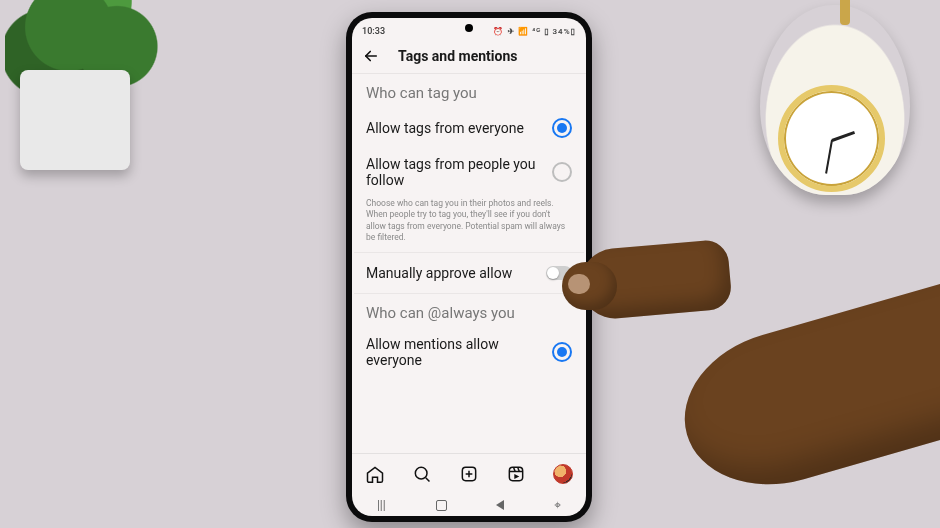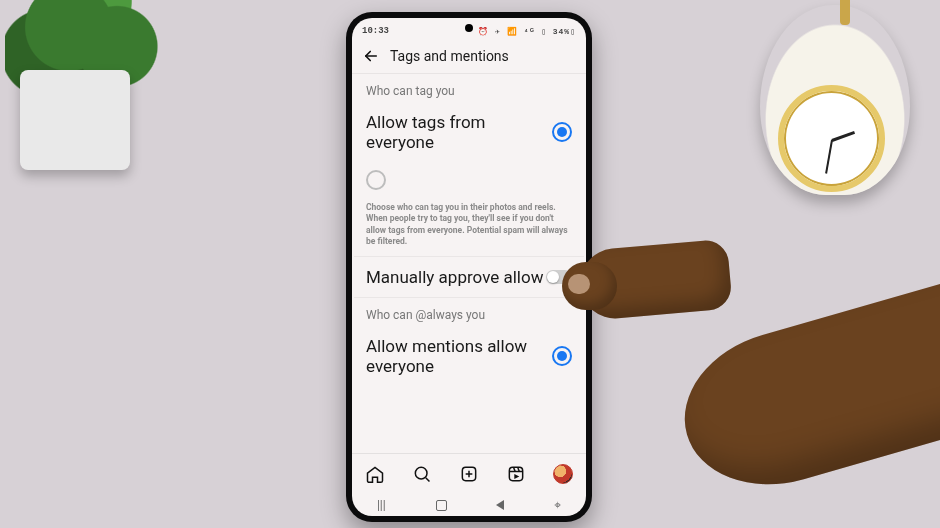--- a/index.html
+++ b/index.html
@@ -61,49 +61,49 @@
     position:relative;
     display:flex;flex-direction:column;
     color:#1a1a1a;
   }
   .camera{
     position:absolute;left:50%;top:6px;width:8px;height:8px;margin-left:-4px;
     background:#000;border-radius:50%;z-index:5;
   }
   .statusbar{
     height:20px;display:flex;align-items:center;justify-content:space-between;
-    padding:3px 10px 0;font-size:9px;color:#444;font-weight:600;font-family:Liberation Mono, monospace;
+    padding:3px 10px 0;font-size:9px;color:#444;font-weight:600;
   }
   .statusbar .sicons{letter-spacing:1px;font-size:8px;}
   .appheader{
     display:flex;align-items:center;gap:10px;
     padding:6px 10px 8px;
     border-bottom:1px solid rgba(0,0,0,.06);
   }
   .back-arrow svg{width:18px;height:18px;display:block;}
-  .title{font-size:14px;font-weight:400;}
+  .title{font-size:14px;font-weight:700;margin-left:8px;}
   .content{flex:1;overflow:hidden;padding:0 2px;}
   .section-label{
-    font-size:12px;color:#777;padding:10px 12px 6px;
+    font-size:15px;color:#777;padding:10px 12px 6px;
   }
   .row{
     display:flex;align-items:center;justify-content:space-between;
     padding:8px 12px;min-height:24px;
   }
-  .row .label{font-size:17px;}
+  .row .label{font-size:14px;}
   .radio{
     width:16px;height:16px;border:2px solid #bdbdbd;border-radius:50%;
     position:relative;flex:0 0 auto;
   }
   .radio.selected{border-color:#1877f2;}
   .radio.selected::after{
     content:"";position:absolute;inset:3px;background:#1877f2;border-radius:50%;
   }
   .helper{
-    font-size:8.5px;line-height:1.35;color:#8a8a8a;padding:2px 12px 8px;font-weight:bold;
+    font-size:8.5px;line-height:1.35;color:#8a8a8a;padding:2px 12px 8px;
   }
   .divider{height:1px;background:rgba(0,0,0,.05);margin:0 0;}
   .toggle{
     width:26px;height:14px;border-radius:8px;background:#cfcfcf;position:relative;
   }
   .toggle::after{
     content:"";position:absolute;left:1px;top:1px;width:12px;height:12px;border-radius:50%;
     background:#fff;box-shadow:0 1px 2px rgba(0,0,0,.3);
   }
   .chev svg{width:12px;height:12px;display:block;opacity:.6;}
@@ -190,20 +190,21 @@
 
     <div class="content">
 
       <div class="section-label">Who can tag you</div>
 
       <div class="row">
         <span class="label">Allow tags from everyone</span>
         <span class="radio selected"></span>
       </div>
       <div class="row">
+        <span class="label">Allow tags from people you follow</span>
         <span class="radio"></span>
       </div>
       <div class="helper">Choose who can tag you in their photos and reels. When people try to tag you, they'll see if you don't allow tags from everyone. Potential spam will always be filtered.</div>
 
       <div class="divider"></div>
 
 
       <div class="row">
         <span class="label">Manually approve allow</span>
         <span class="toggle"></span>

